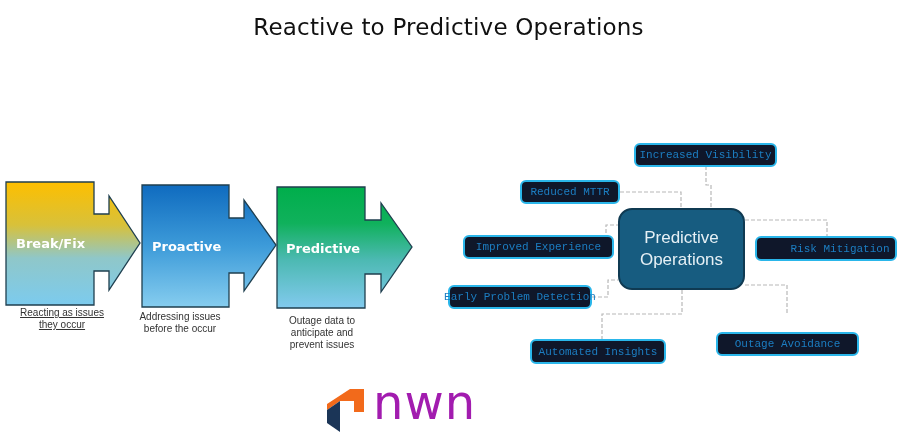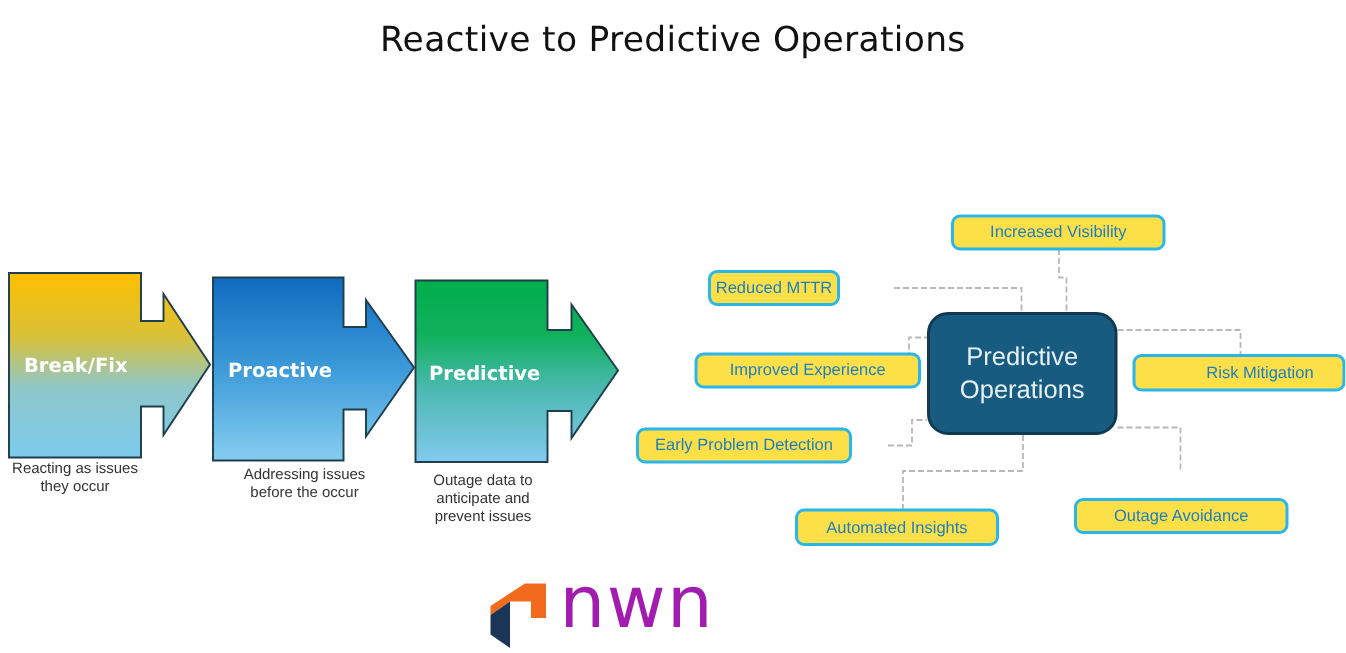--- a/index.html
+++ b/index.html
@@ -1,20 +1,20 @@
 <!DOCTYPE html>
 <html><head>
 <meta charset="utf-8">
 <style>
   html, body { margin: 0; padding: 0; background: #ffffff; }
   body { width: 897px; height: 435px; position: relative; overflow: hidden; font-family: "Liberation Sans", sans-serif; }
   .title { position: absolute; left: 0; top: 14px; width: 897px; text-align: center; font-family: "DejaVu Sans", sans-serif; font-size: 23px; color: #111; letter-spacing: 0.2px; }
   svg.canvas { position: absolute; left: 0; top: 0; }
   .caption { position: absolute; font-family: "Liberation Sans", sans-serif; font-size: 10px; color: #333; text-align: center; line-height: 12px; }
-  .node { position: absolute; box-sizing: border-box; border: 2px solid #2ab6ea; border-radius: 6px; background: #fde047; color: #1c7ec2; font-family: Liberation Sans, sans-serif; font-size: 11px; display: flex; align-items: center; justify-content: center; white-space: nowrap; }
+  .node { position: absolute; box-sizing: border-box; border: 2px solid #2ab6ea; border-radius: 6px; background: #0f172a; color: #1c7ec2; font-family: Liberation Mono, monospace; font-size: 11px; display: flex; align-items: center; justify-content: center; white-space: nowrap; }
   .hub { position: absolute; box-sizing: border-box; left: 618px; top: 208px; width: 127px; height: 82px; border-radius: 14px; background: #175c80; border: 2px solid #0f3a52; color: #e6f0f5; font-family: "Liberation Sans", sans-serif; font-size: 17px; line-height: 22px; display: flex; align-items: center; justify-content: center; text-align: center; flex-direction: column; }
   .stage-label { font-family: "DejaVu Sans", sans-serif; font-weight: bold; font-size: 13px; fill: #ffffff; }
   .logo-text { position: absolute; left: 373px; top: 372px; font-family: "DejaVu Sans", sans-serif; font-size: 48px; color: #a21caf; letter-spacing: 1px; line-height: 60px; }
 </style>
 </head>
 <body>
 
 <div class="title">Reactive to Predictive Operations</div>
 
 <svg class="canvas" width="897" height="435">
@@ -60,40 +60,40 @@
     <path d="M745,285 H787 V313"></path>
     <path d="M682,290 V314 H602 V339"></path>
   </g>
 
   <g>
     <path d="M327,404 L350,389 L364,389 L364,412 L354,412 L354,401 L340,401 L327,410 Z" fill="#f26a1b"></path>
     <path d="M327,410 L340,401 L340,432 L327,423 Z" fill="#1b3557"></path>
   </g>
 </svg>
 
-<div class="caption" style="left:0px; top:307px; width:100px;">
+<div class="caption" style="left:12px; top:307px; width:100px;text-decoration:underline;">
   <div>Reacting as issues</div>
   <div>they occur</div>
 </div>
-<div class="caption" style="left:153px; top:311px; width:100px;">
+<div class="caption" style="left:130px; top:311px; width:100px;">
   <div>Addressing issues</div>
   <div>before the occur</div>
 </div>
 <div class="caption" style="left:272px; top:315px; width:100px;">
   <div>Outage data to</div>
   <div>anticipate and</div>
   <div>prevent issues</div>
 </div>
 
 <div class="hub">
   <div>Predictive</div>
   <div>Operations</div>
 </div>
 
 <div class="node" style="left:634px; top:143px; width:143px; height:24px;">Increased Visibility</div>
-<div class="node" style="left:472px; top:180px; width:88px; height:24px;">Reduced MTTR</div>
+<div class="node" style="left:520px; top:180px; width:100px; height:24px;">Reduced MTTR</div>
 <div class="node" style="left:463px; top:235px; width:151px; height:24px;">Improved Experience</div>
 <div class="node" style="left:755px; top:236px; width:142px; height:25px;padding-left:28px;">Risk Mitigation</div>
-<div class="node" style="left:424px; top:285px; width:144px; height:24px;">Early Problem Detection</div>
+<div class="node" style="left:448px; top:285px; width:144px; height:24px;">Early Problem Detection</div>
 <div class="node" style="left:716px; top:332px; width:143px; height:24px;">Outage Avoidance</div>
 <div class="node" style="left:530px; top:339px; width:136px; height:25px;">Automated Insights</div>
 
 <div class="logo-text">nwn</div>
 
 </body></html>

